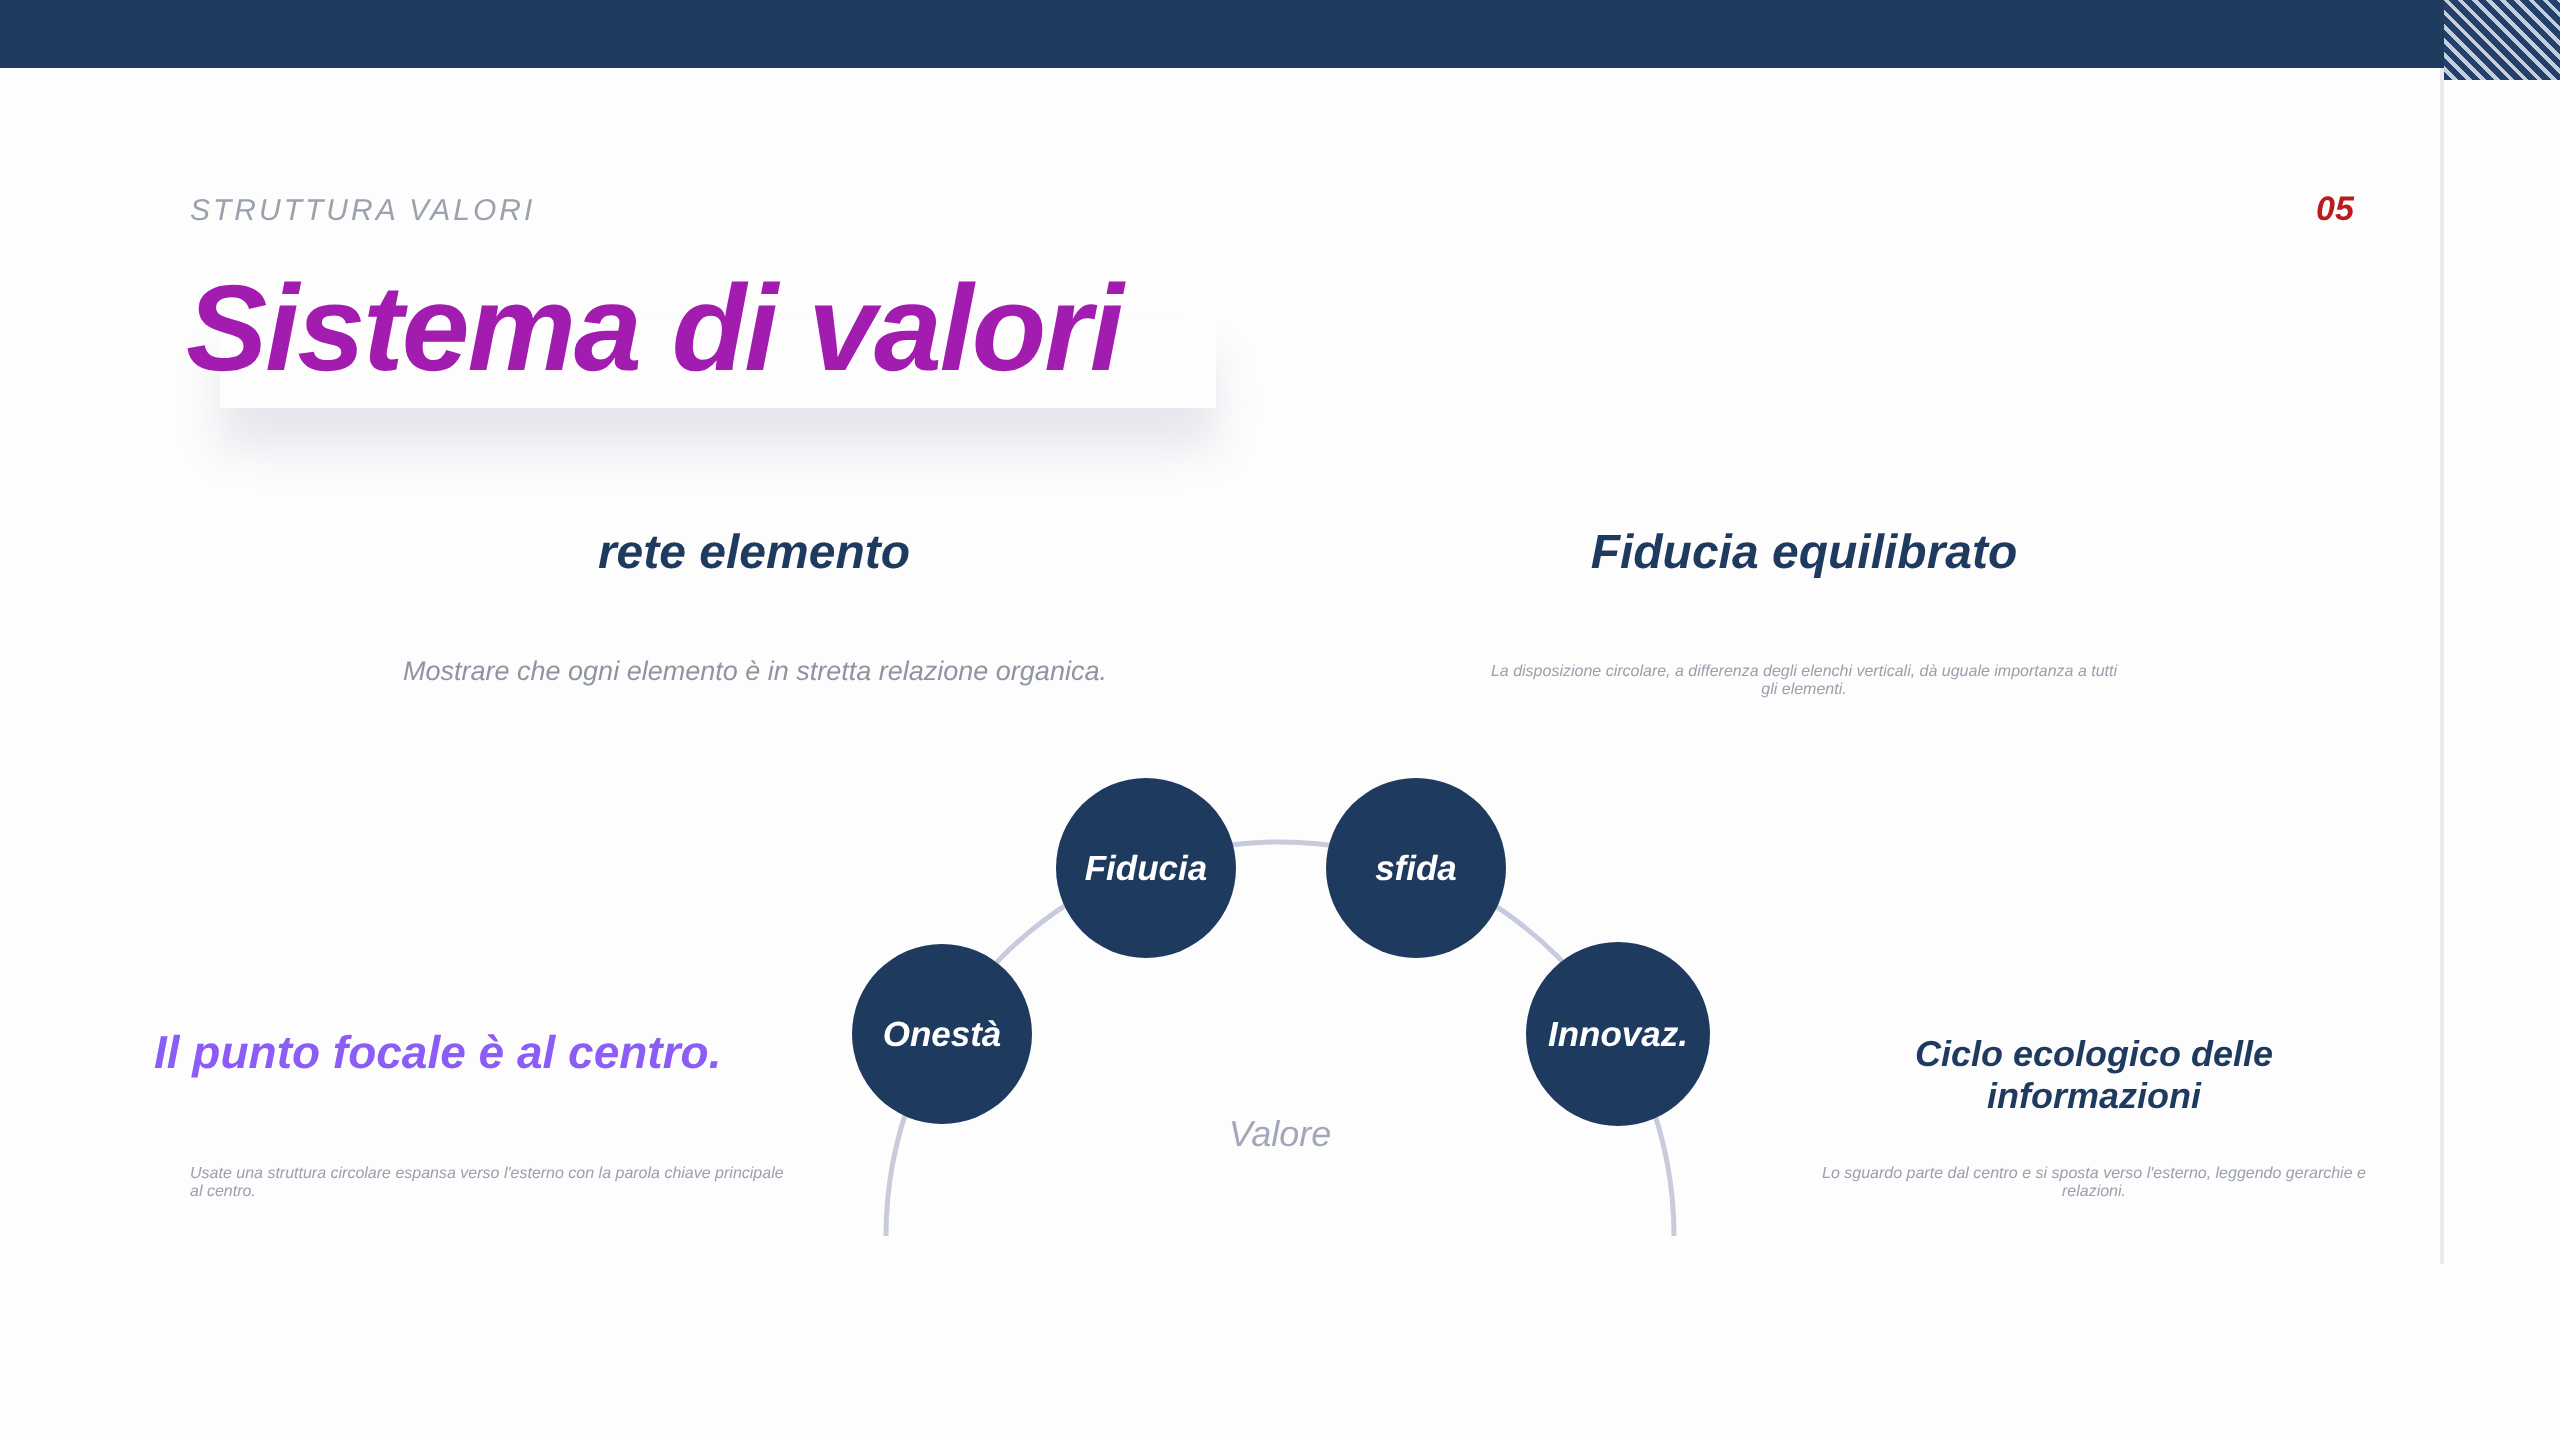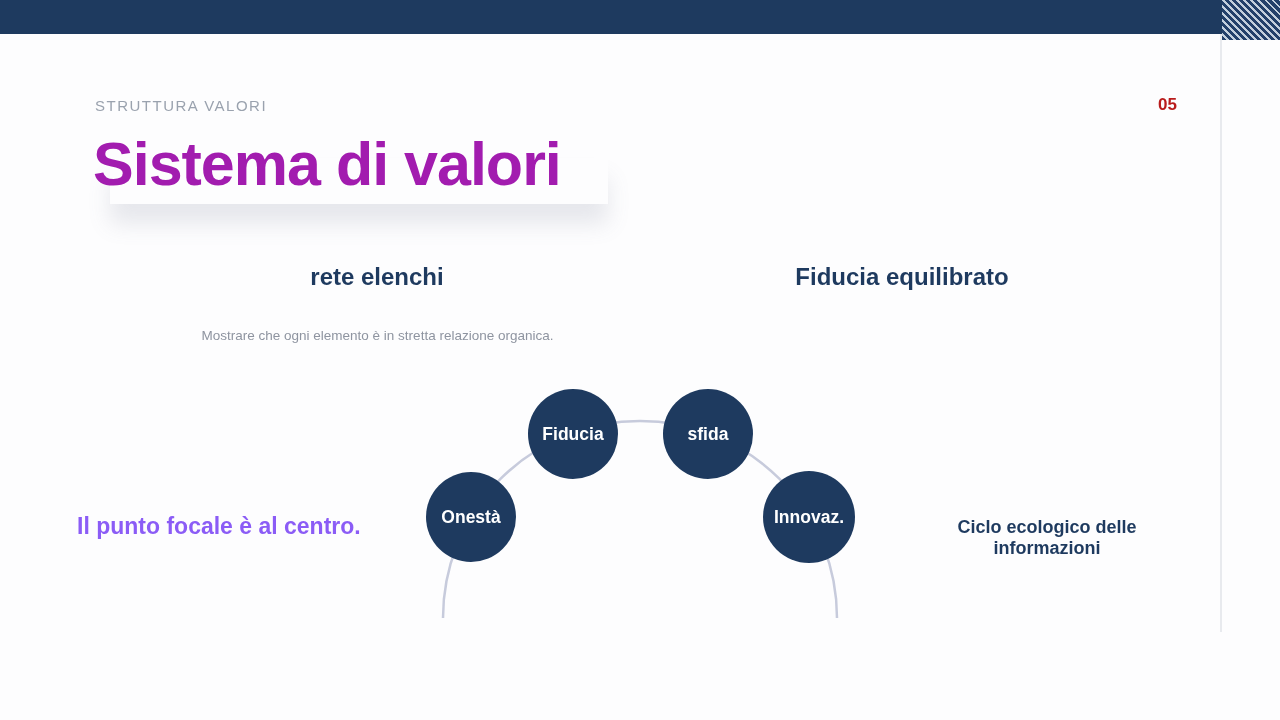--- a/index.html
+++ b/index.html
@@ -1,19 +1,19 @@
 <!DOCTYPE html>
 <html><head>
 <meta charset="utf-8">
 <style>
   html,body{margin:0;padding:0;}
   body{width:1280px;height:720px;overflow:hidden;background:#fdfdfe;}
   .slide{
     position:relative;width:1280px;height:632px;overflow:hidden;
-    background:#fdfdfe;font-family:"Liberation Sans",sans-serif;
+    background:#fdfdfe;font-family:"Liberation Sans",sans-serif;font-style:italic;
   }
   
   .topbar{position:absolute;top:0;left:0;width:1280px;height:34px;background:#1e3a5f;}
   .topbar-pattern{
     position:absolute;top:0;right:0;width:58px;height:40px;
     background:repeating-linear-gradient(45deg,#23406a 0px,#23406a 3px,#c3cfdd 3px,#c3cfdd 5px);
   }
   .vline{position:absolute;top:34px;left:1220px;width:2px;height:686px;background:#e8eaee;}
 
   
@@ -84,42 +84,46 @@
   <div class="topbar"></div>
   <div class="topbar-pattern"></div>
   <div class="vline"></div>
 
   <div class="kicker">STRUTTURA VALORI</div>
   <div class="page-number">05</div>
   <div class="title-shadow"></div>
   <div class="title">Sistema di valori</div>
 
   <div class="feature feature-left">
-    <div class="feature-heading">rete elenchi</div>
+    <div class="feature-heading">rete elemento</div>
   </div>
   <div class="feature-desc-left">Mostrare che ogni elemento è in stretta relazione organica.</div>
 
   <div class="feature feature-right">
     <div class="feature-heading">Fiducia equilibrato</div>
   </div>
+  <div class="feature-desc-right">La disposizione circolare, a differenza degli elenchi verticali, dà uguale importanza a tutti gli elementi.</div>
 
   <div class="note-left-heading">Il punto focale è al centro.</div>
+  <div class="note-left-desc">Usate una struttura circolare espansa verso l'esterno con la parola chiave principale al centro.</div>
 
   <div class="note-right-heading">Ciclo ecologico delle informazioni</div>
+  <div class="note-right-desc">Lo sguardo parte dal centro e si sposta verso l'esterno, leggendo gerarchie e relazioni.</div>
 
   <div class="diagram">
     <svg width="500" height="290" viewBox="0 0 500 290">
       <path d="M 43 258 A 197 197 0 0 1 437 258" fill="none" stroke="#c7cbdc" stroke-width="2.5"></path>
 
       <circle cx="71" cy="157" r="45" fill="#1e3a5f"></circle>
       <circle cx="173" cy="74" r="45" fill="#1e3a5f"></circle>
       <circle cx="308" cy="74" r="45" fill="#1e3a5f"></circle>
       <circle cx="409" cy="157" r="46" fill="#1e3a5f"></circle>
 
       <text class="node-label" x="71" y="163" text-anchor="middle">Onestà</text>
       <text class="node-label" x="173" y="80" text-anchor="middle">Fiducia</text>
       <text class="node-label" x="308" y="80" text-anchor="middle">sfida</text>
       <text class="node-label" x="409" y="163" text-anchor="middle">Innovaz.</text>
     </svg>
   </div>
 
+  <div class="center-subtitle">Valore</div>
 
 </div>
 
 </body></html>

